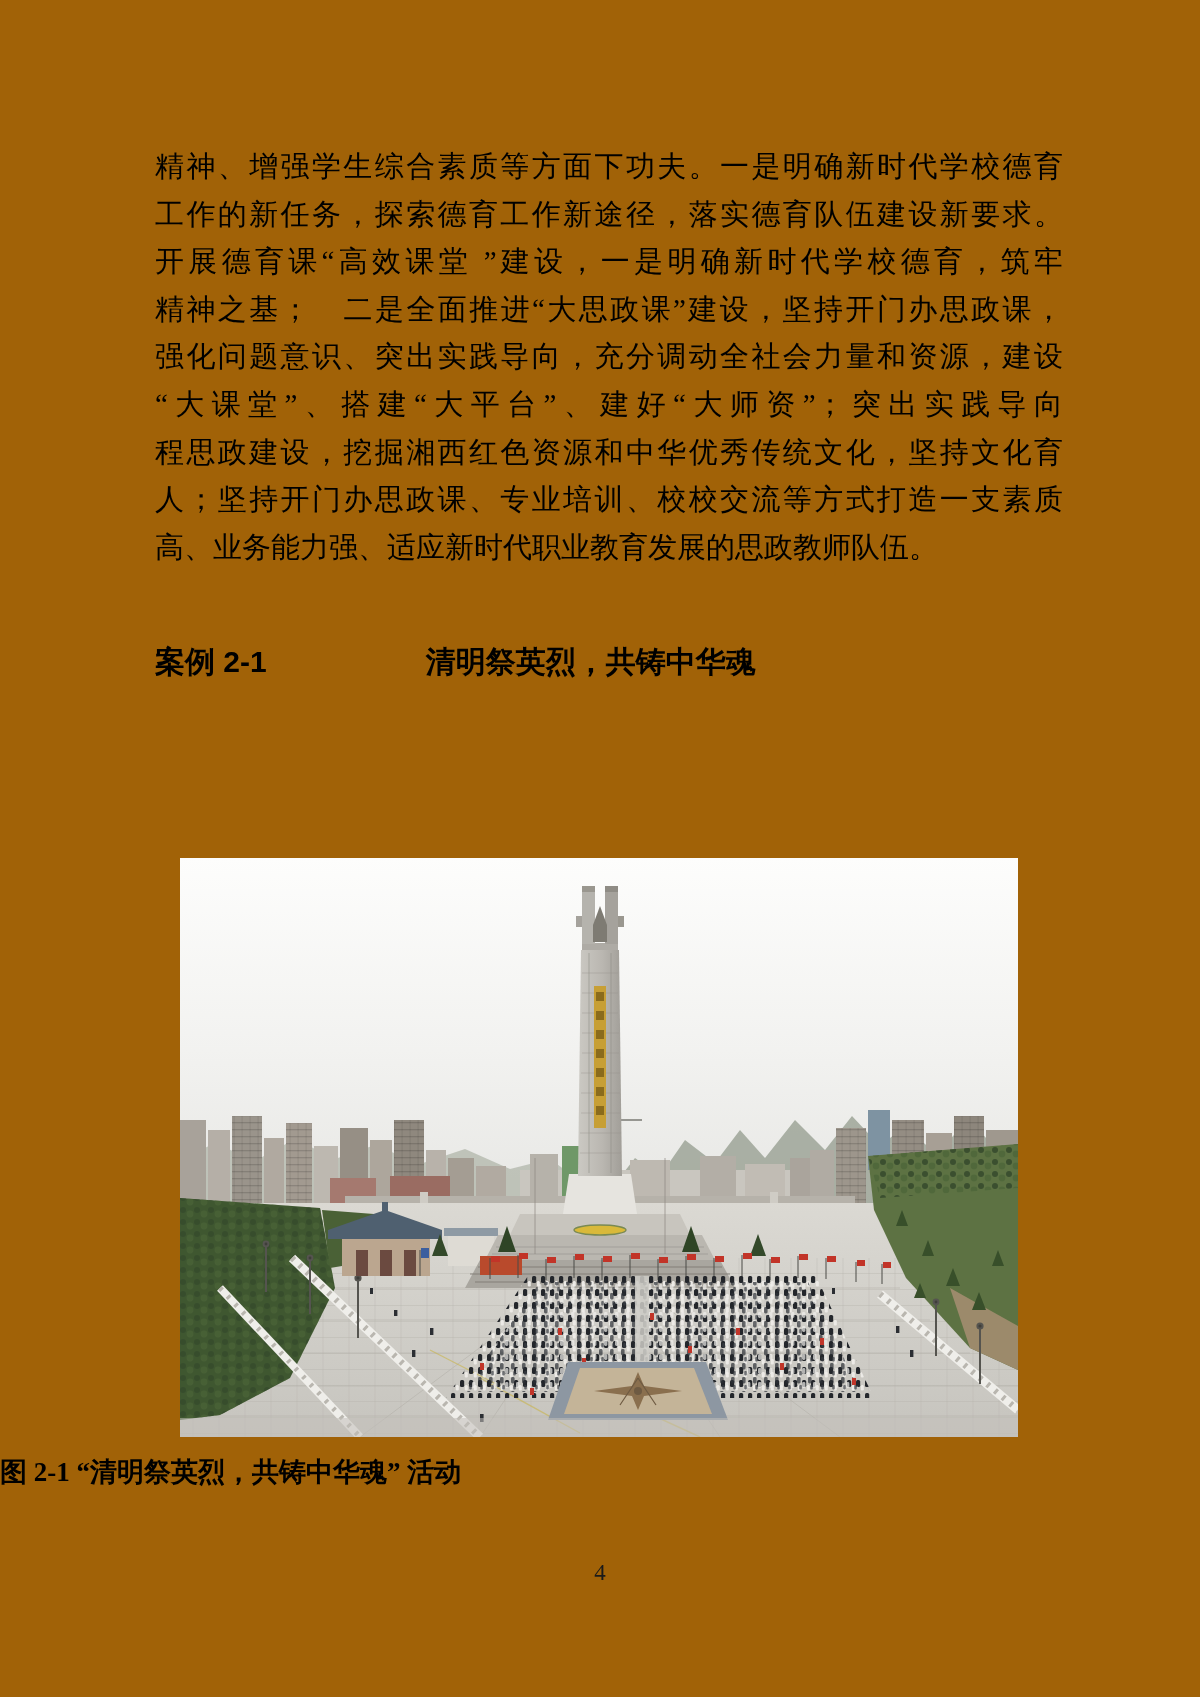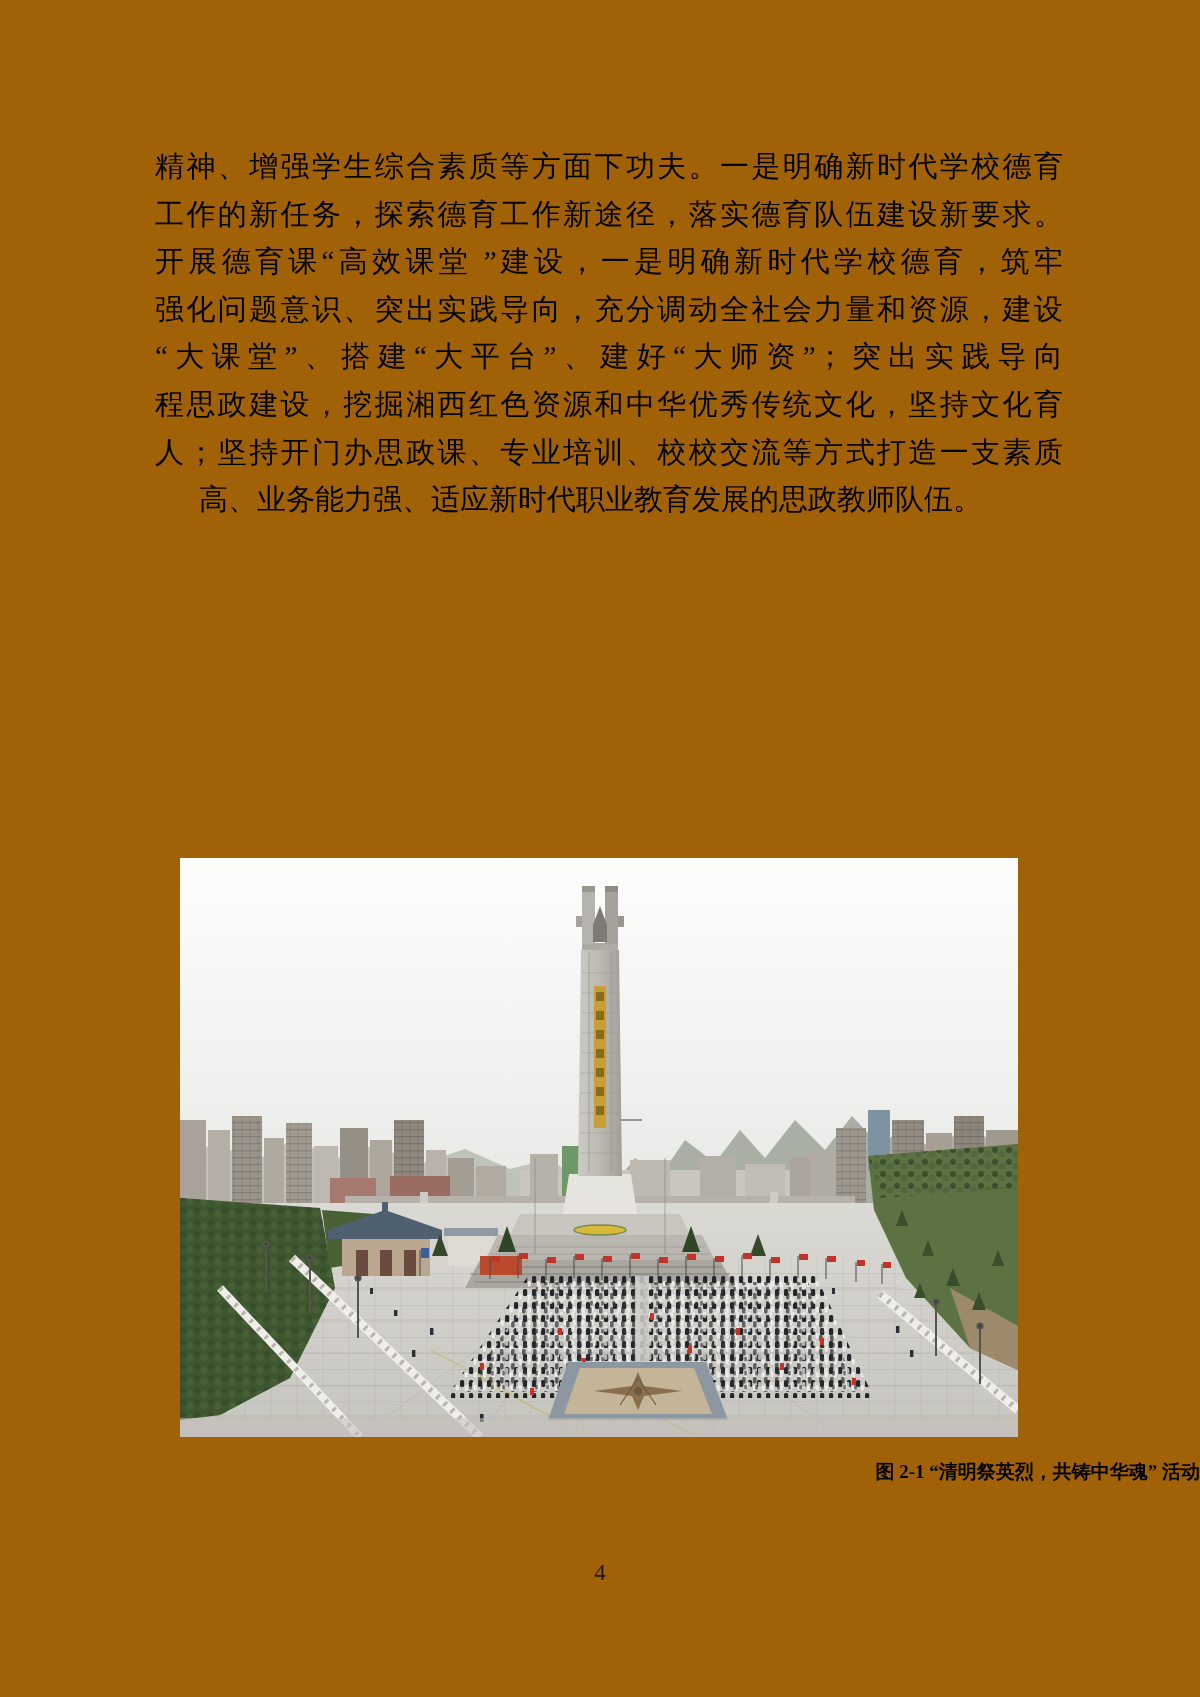--- a/index.html
+++ b/index.html
@@ -14,67 +14,72 @@
   .para{position:absolute;left:155px;width:908px;}
   .para1{top:143px;}
   .para2{top:695px;}
   .tline{
     height:47.6px;line-height:47.6px;
     font-family:"Liberation Serif","DejaVu Serif",serif;
     font-size:29px;color:#000;
     text-align:justify;text-align-last:justify;
     white-space:nowrap;
   }
-  .tline.short{text-align-last:left;margin-left:44px;}
+  .tline.short{text-align-last:left;}
   .tline.indent{text-indent:2.15em;}
   
   .case-heading{
     position:absolute;top:638px;left:155px;width:908px;height:48px;
     font-family:"Liberation Sans","DejaVu Sans",sans-serif;
     font-weight:700;font-size:30px;
   }
   .case-label{position:absolute;left:0;top:0;line-height:48px;}
   .case-title{position:absolute;left:48%;transform:translateX(-50%);line-height:48px;white-space:nowrap;}
   
   .photo{
     position:absolute;top:858px;left:180px;width:838px;height:579px;
     margin:0;padding:0;overflow:hidden;
   }
   .photo svg{display:block;width:100%;height:100%;}
   
   .caption{
     position:absolute;top:1448px;left:0;width:100%;
-    text-align:right;line-height:48px;
+    text-align:left;line-height:48px;
     font-family:"Liberation Serif","DejaVu Serif",serif;
-    font-weight:700;font-size:19px;color:#000;
+    font-weight:700;font-size:27px;color:#000;
   }
   
   .page-number{
     position:absolute;top:1560px;left:0;width:100%;
     text-align:center;
     font-family:"Liberation Serif","DejaVu Serif",serif;
     font-size:23px;color:#1a1a1a;
   }
 </style>
 </head>
 <body>
 
 <div class="page">
 
   <div class="para para1">
     <div class="tline">精神、增强学生综合素质等方面下功夫。一是明确新时代学校德育</div>
     <div class="tline">工作的新任务，探索德育工作新途径，落实德育队伍建设新要求。</div>
     <div class="tline">开展德育课“高效课堂 ”建设，一是明确新时代学校德育，筑牢</div>
+    <div class="tline">精神之基；　二是全面推进“大思政课”建设，坚持开门办思政课，</div>
     <div class="tline">强化问题意识、突出实践导向，充分调动全社会力量和资源，建设</div>
     <div class="tline">“大课堂”、搭建“大平台”、建好“大师资”；突出实践导向</div>
     <div class="tline">程思政建设，挖掘湘西红色资源和中华优秀传统文化，坚持文化育</div>
     <div class="tline">人；坚持开门办思政课、专业培训、校校交流等方式打造一支素质</div>
     <div class="tline short">高、业务能力强、适应新时代职业教育发展的思政教师队伍。</div>
   </div>
 
+  <div class="case-heading">
+    <span class="case-label">案例 2-1</span>
+    <span class="case-title">清明祭英烈，共铸中华魂</span>
+  </div>
 
 
   <figure class="photo">
     <svg viewBox="0 0 838 579" preserveAspectRatio="none" aria-hidden="true">
       <defs>
         <linearGradient id="skyG" x1="0" y1="0" x2="0" y2="1">
           <stop offset="0" stop-color="#fdfdfc"></stop>
           <stop offset="0.55" stop-color="#f2f2f0"></stop>
           <stop offset="1" stop-color="#e7e7e4"></stop>
         </linearGradient>

